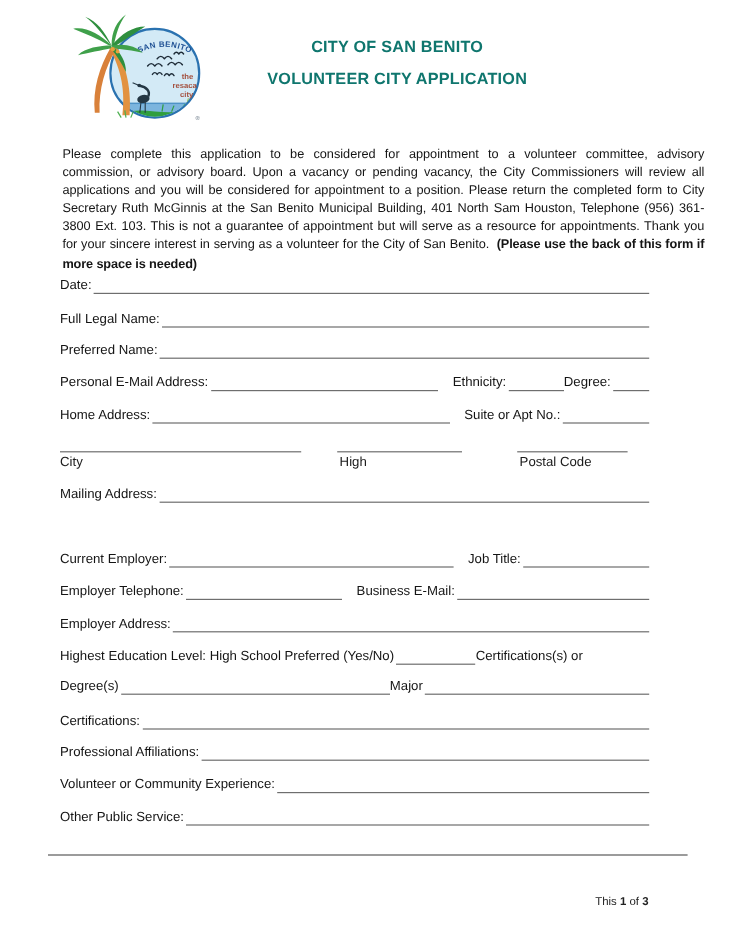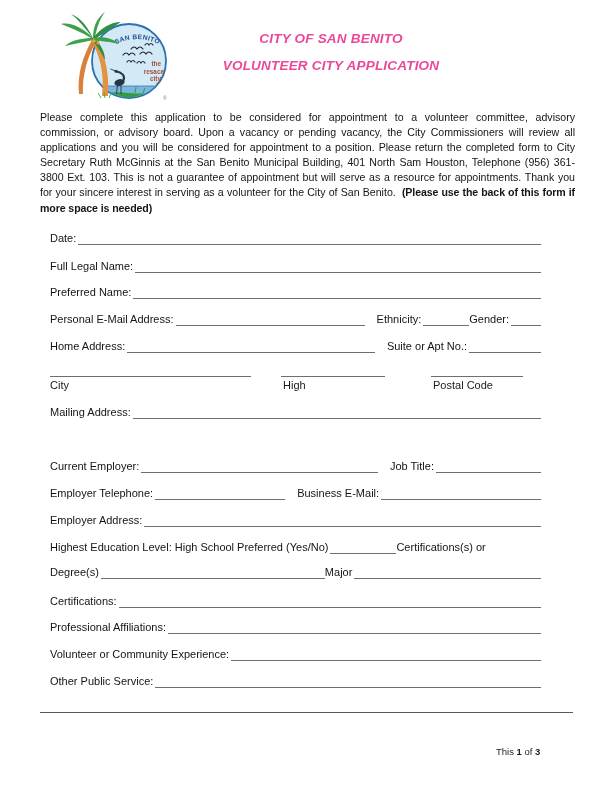--- a/index.html
+++ b/index.html
@@ -2,22 +2,22 @@
 <html><head>
 <meta charset="utf-8">
 <style>
   html,body{margin:0;padding:0;background:#ffffff;}
   .page{
     position:relative;width:612px;height:792px;background:#ffffff;overflow:hidden;
     font-family:"Liberation Sans",sans-serif;color:#1a1a1a;
   }
   .logo{position:absolute;left:55px;top:10px;width:150px;height:105px;}
   .title{position:absolute;left:120px;top:25px;width:422px;text-align:center;
-         font-weight:700;font-size:13.5px;line-height:27px;color:#ec4899;letter-spacing:.2px;font-style:italic;}
-  .intro{position:absolute;left:40px;top:110px;width:535px;margin:0;
+         font-weight:700;font-size:13.5px;line-height:27px;color:#0f766e;letter-spacing:.2px;}
+  .intro{position:absolute;left:40px;top:110px;width:535px;margin:12px;
          font-size:10.6px;line-height:15.1px;text-align:justify;color:#151515;}
   .intro b{margin-left:3px;letter-spacing:-.1px;}
   .row{position:absolute;left:50px;width:491px;height:17px;display:flex;align-items:flex-end;
        font-size:11px;color:#141414;}
   .lbl{white-space:nowrap;line-height:13px;padding-right:2px;flex:0 0 auto;}
   .fill{flex:1 1 auto;border-bottom:1px solid #6e6e6e;height:14px;}
   .f12{flex:1.2 1 auto;}
   .ln{flex:0 0 auto;border-bottom:1px solid #6e6e6e;height:14px;}
   .w30{width:30px}.w46{width:46px}.w66{width:66px}.w72{width:72px}.w105{width:105px}.w130{width:130px}.w170{width:170px}
   .gap{flex:0 0 auto;width:12px;}
@@ -126,21 +126,21 @@
     <span class="lbl">Preferred Name:</span>
     <span class="fill"></span>
   </div>
 
   <div class="row" style="top:309px">
     <span class="lbl">Personal E-Mail Address:</span>
     <span class="fill"></span>
     <span class="gap"></span>
     <span class="lbl">Ethnicity:</span>
     <span class="ln w46"></span>
-    <span class="lbl">Gender:</span>
+    <span class="lbl">Degree:</span>
     <span class="ln w30"></span>
   </div>
 
   <div class="row" style="top:336px">
     <span class="lbl">Home Address:</span>
     <span class="fill"></span>
     <span class="gap"></span>
     <span class="lbl">Suite or Apt No.:</span>
     <span class="ln w72"></span>
   </div>

